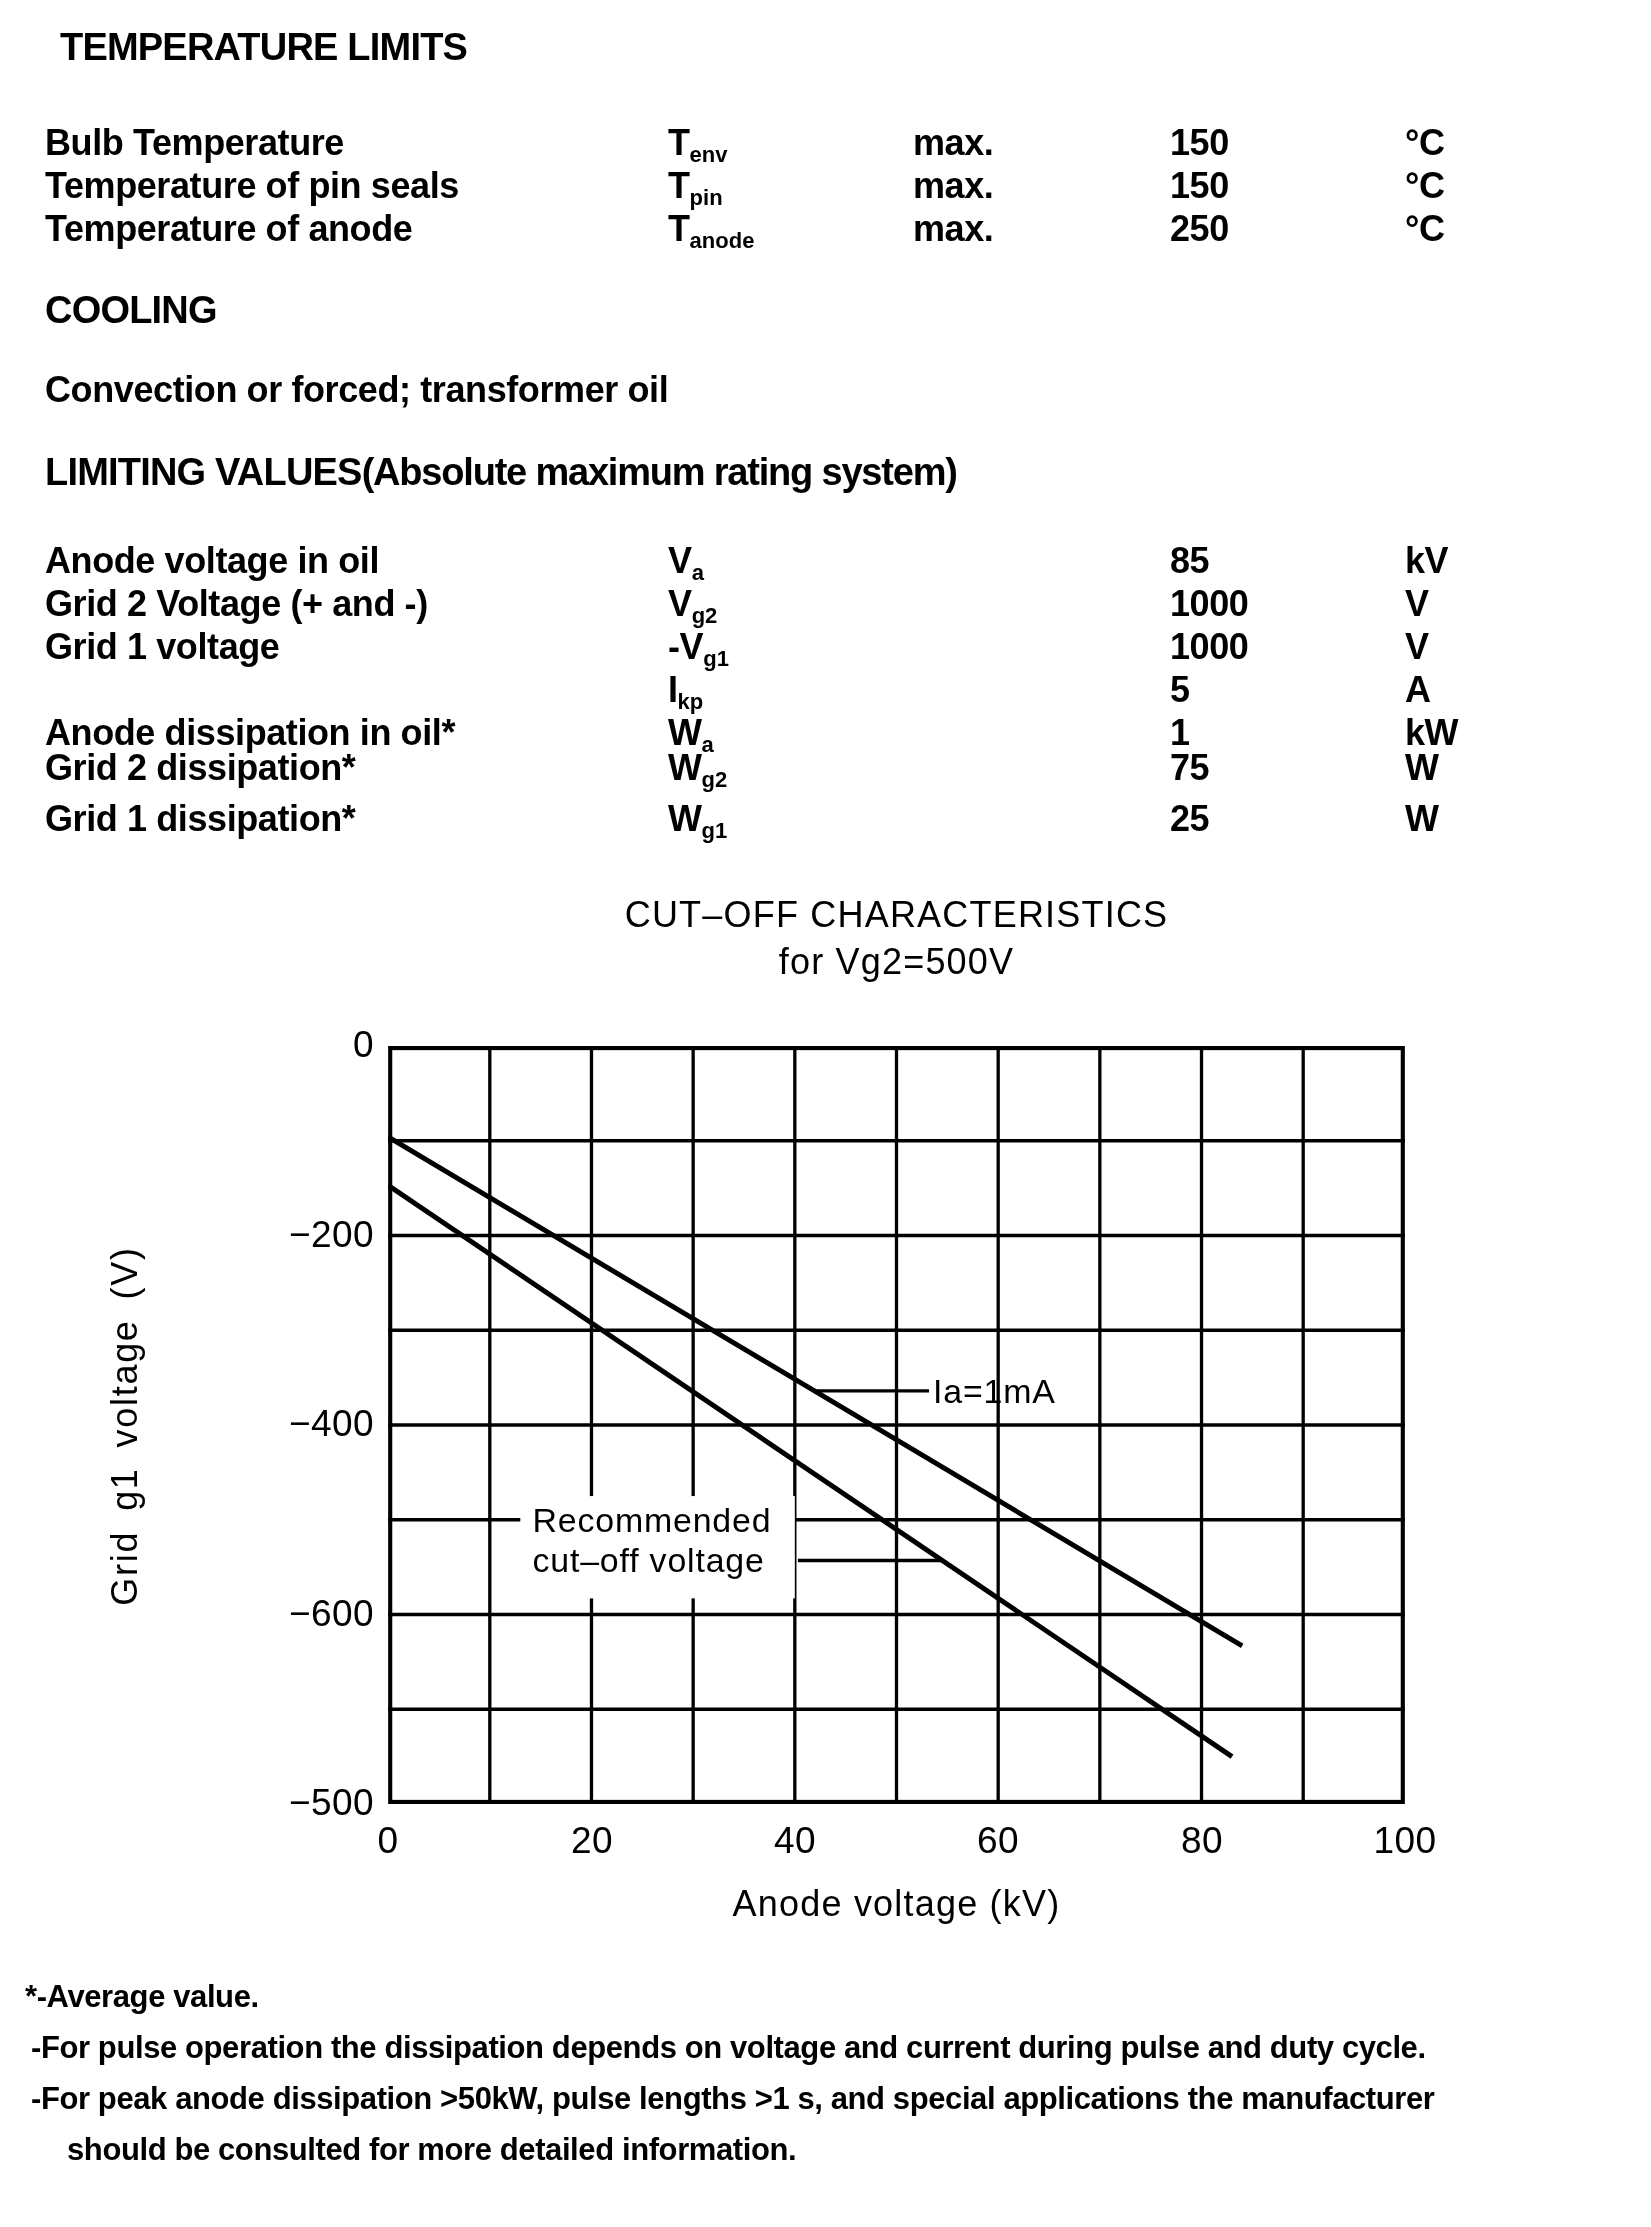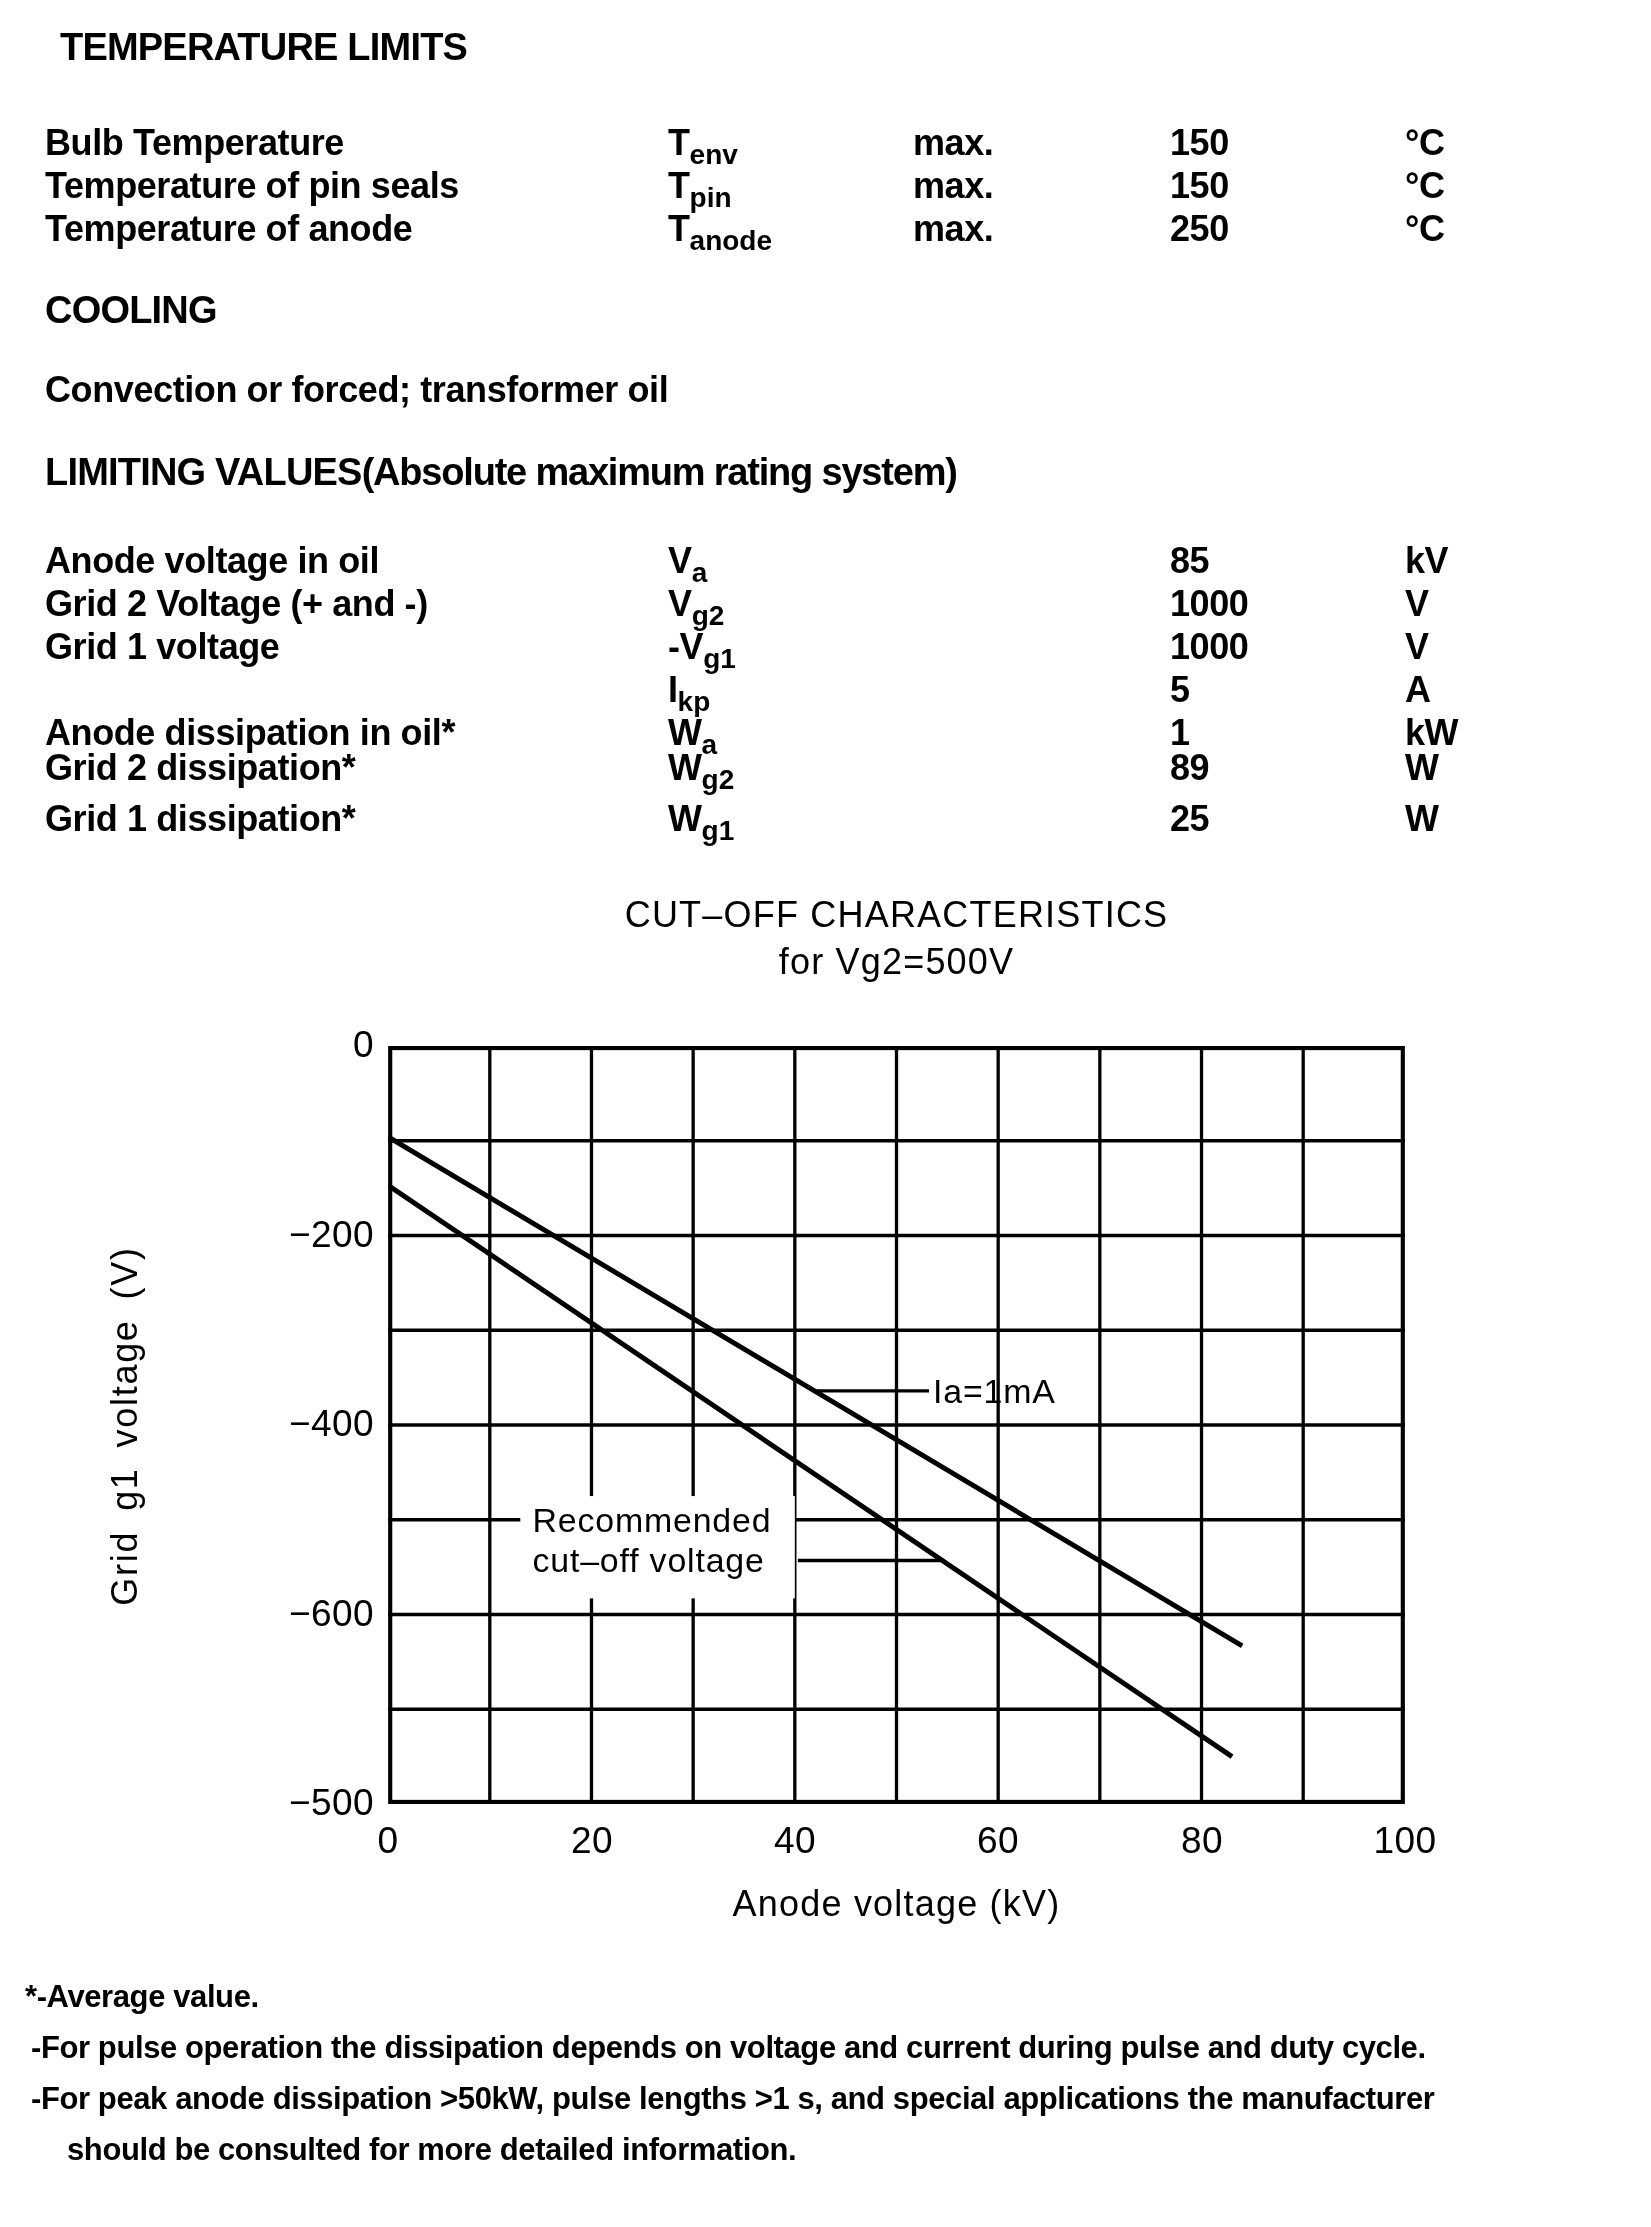--- a/index.html
+++ b/index.html
@@ -15,21 +15,21 @@
   }
   .heading .paren { font-weight:700; letter-spacing:-1.2px; }
   .body-text { font-size:36px; font-weight:700; letter-spacing:-0.4px; white-space:nowrap; }
   .trow { position:absolute; left:0; width:100%; height:43px; line-height:41px; }
   .trow span { position:absolute; white-space:nowrap; }
   .trow .c-label  { left:45px; }
   .trow .c-symbol { left:668px; }
   .trow .c-qual   { left:913px; }
   .trow .c-value  { left:1170px; }
   .trow .c-unit   { left:1405px; }
-  .sub { font-size:28px; position:relative; top:11.6px; letter-spacing:0; }
+  .sub { font-size:22px; position:relative; top:11.6px; letter-spacing:0; }
   
   .chart-text { font-weight:400; letter-spacing:1.2px; white-space:nowrap; }
   .chart-title { font-size:36px; text-align:center; }
   .tick { font-size:37px; font-weight:400; position:absolute; letter-spacing:0.4px; }
   .ytick { width:124px; text-align:right; }
   .xtick { width:132px; text-align:center; }
   .axis-title-x { font-size:36px; text-align:center; }
   .axis-title-y {
     font-size:36px; text-align:center;
     transform:rotate(-90deg); transform-origin:center center;
@@ -104,21 +104,21 @@
     </div>
     <div class="trow body-text" style="top: 172px; padding-left: 32px;">
       <span class="c-label">Anode dissipation in oil*</span>
       <span class="c-symbol">W<span class="sub">a</span></span>
       <span class="c-value">1</span>
       <span class="c-unit">kW</span>
     </div>
     <div class="trow body-text" style="top: 207px; padding-left: 43px;">
       <span class="c-label">Grid 2 dissipation*</span>
       <span class="c-symbol">W<span class="sub">g2</span></span>
-      <span class="c-value">89</span>
+      <span class="c-value">75</span>
       <span class="c-unit">W</span>
     </div>
     <div class="trow body-text" style="top: 258px;">
       <span class="c-label">Grid 1 dissipation*</span>
       <span class="c-symbol">W<span class="sub">g1</span></span>
       <span class="c-value">25</span>
       <span class="c-unit">W</span>
     </div>
   </div>
 

